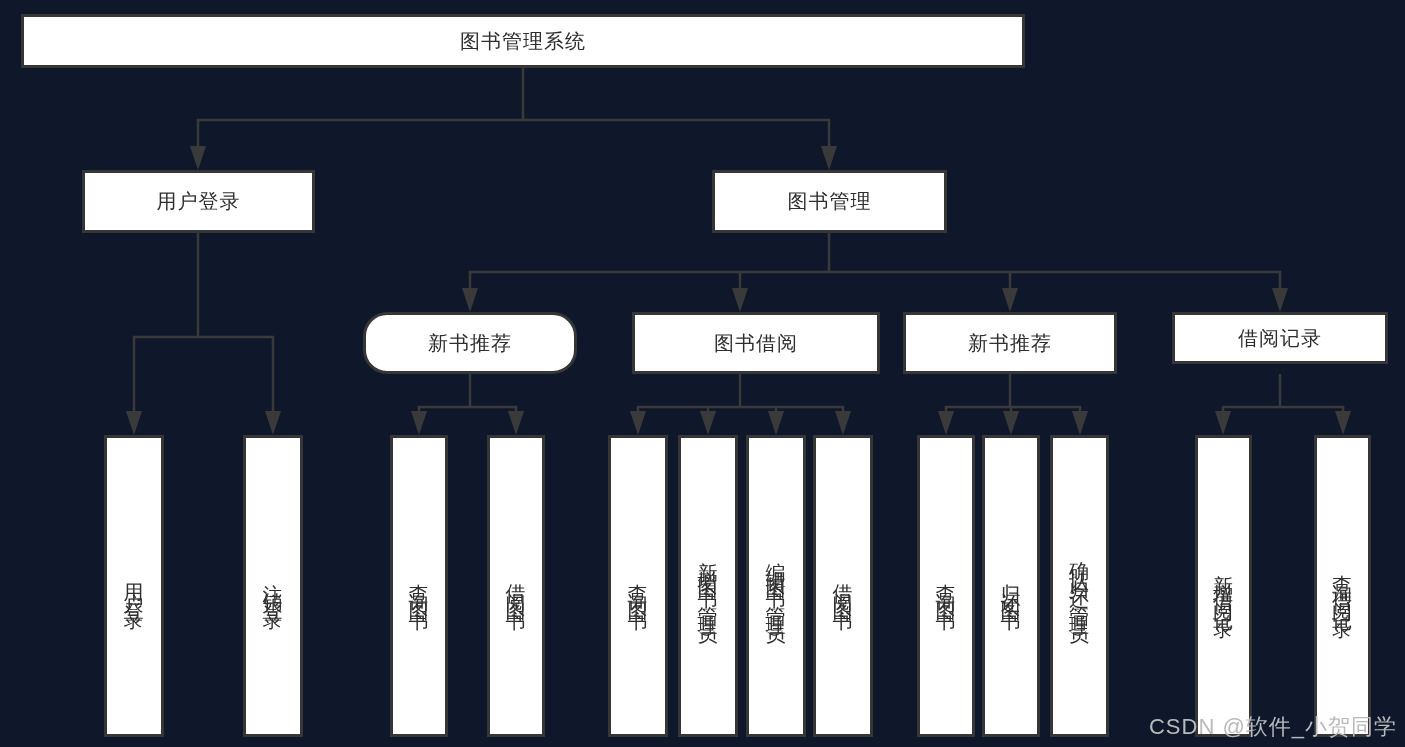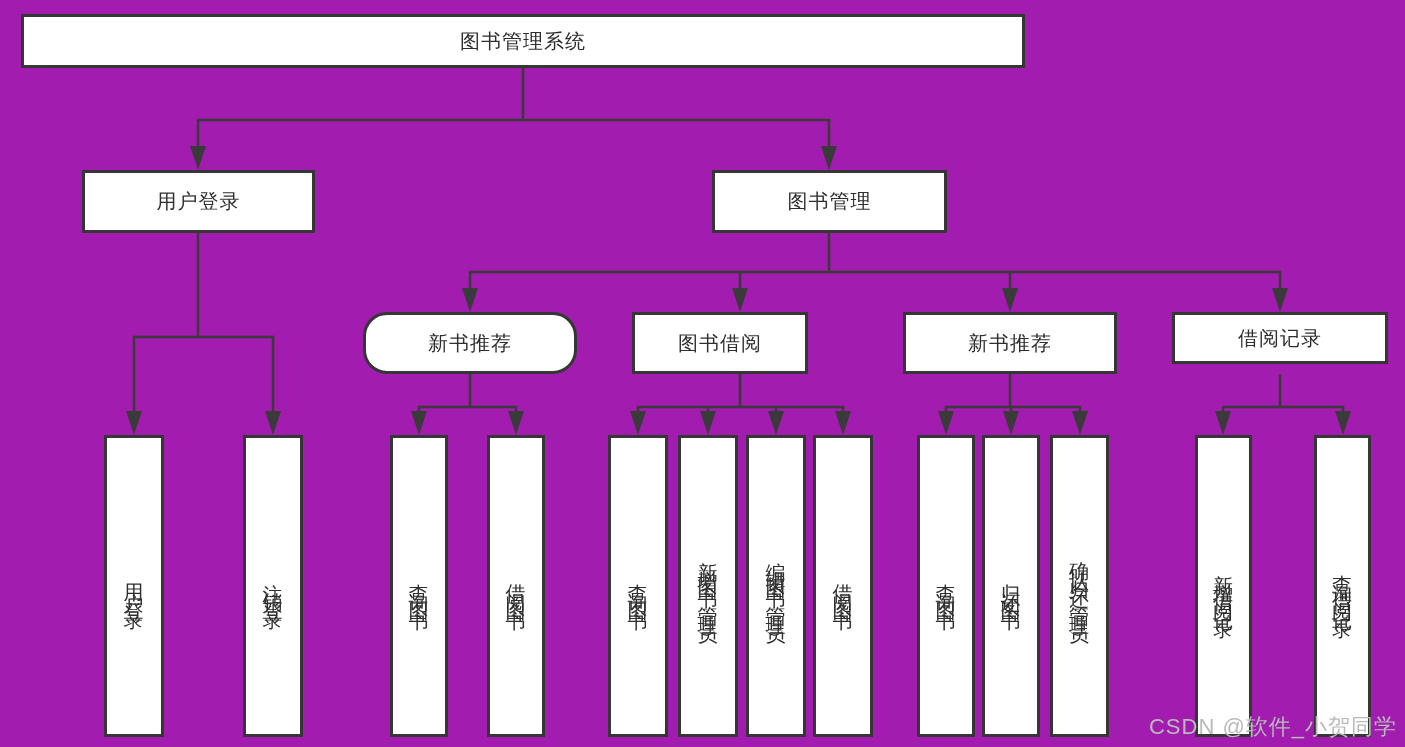--- a/index.html
+++ b/index.html
@@ -1,19 +1,19 @@
 <!DOCTYPE html>
 <html><head>
 <meta charset="utf-8">
 <style>
   html,body{margin:0;padding:0;background:#ffffff;}
   #canvas{
     position:relative;
     width:1405px;height:747px;
-    background:#a21caf;
+    background:#0f172a;
     font-family:"Liberation Sans","DejaVu Sans",sans-serif;
     overflow:hidden;
   }
   .node{
     position:absolute;
     box-sizing:border-box;
     border:3px solid #363636;
     background:#ffffff;
     display:flex;
     align-items:center;
@@ -132,21 +132,21 @@
   <div class="node" style="left:82px;top:170px;width:233px;height:63px;">
     <span>用户登录</span>
   </div>
   <div class="node" style="left:712px;top:170px;width:235px;height:63px;">
     <span>图书管理</span>
   </div>
 
   <div class="node" style="left:363px;top:312px;width:214px;height:62px;border-radius:24px;">
     <span>新书推荐</span>
   </div>
-  <div class="node" style="left:632px;top:312px;width:176px;height:62px;">
+  <div class="node" style="left:632px;top:312px;width:248px;height:62px;">
     <span>图书借阅</span>
   </div>
   <div class="node" style="left:903px;top:312px;width:214px;height:62px;">
     <span>新书推荐</span>
   </div>
   <div class="node" style="left:1172px;top:312px;width:216px;height:52px;">
     <span>借阅记录</span>
   </div>
 
   <div class="leaf" style="left:104px;top:435px;width:60px;height:302px;">

